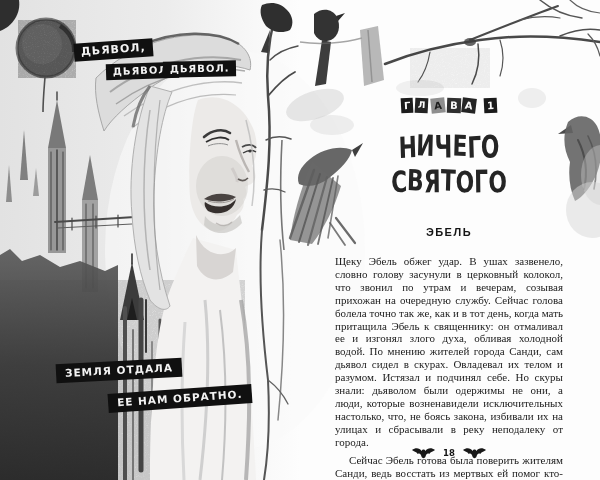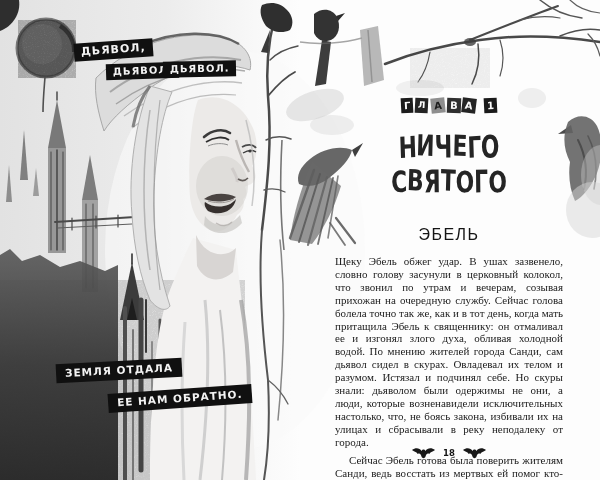--- a/index.html
+++ b/index.html
@@ -37,22 +37,22 @@
   #title{top:130px;color:#242424;font-family:"DejaVu Sans",sans-serif;
          font-weight:bold;font-size:26px;line-height:31px;text-align:center;
          transform:scaleX(.84) scaleY(1.12);transform-origin:center top;}
   #title .ln{white-space:nowrap;}
   #title span{display:inline-block;}
   #title span:nth-child(odd){transform:rotate(-2.5deg) translateY(0.5px);}
   #title span:nth-child(even){transform:rotate(2deg) translateY(-1px);}
   #title span:nth-child(3n){transform:rotate(-1deg) scaleY(1.07);}
 
   #section-heading{top:226px;text-align:center;color:#151515;
-        font-family:"Liberation Sans",sans-serif;font-weight:normal;
-        font-size:16px;letter-spacing:1.5px;}
+        font-family:"Liberation Sans",sans-serif;font-weight:bold;
+        font-size:11px;letter-spacing:1.5px;}
 
   #body-text{top:250px;color:#1b1b1b;font-size:11px;line-height:12.9px;
         text-align:justify;}
   #body-text p{margin:5px;}
   #body-text p + p{text-indent:14px;}
 
   #footer{top:446px;display:flex;align-items:center;justify-content:center;gap:7px;}
   #page-number{font-family:"DejaVu Sans",sans-serif;font-weight:bold;
         font-size:8.5px;color:#141414;}
   .bat{width:25px;height:13px;}

